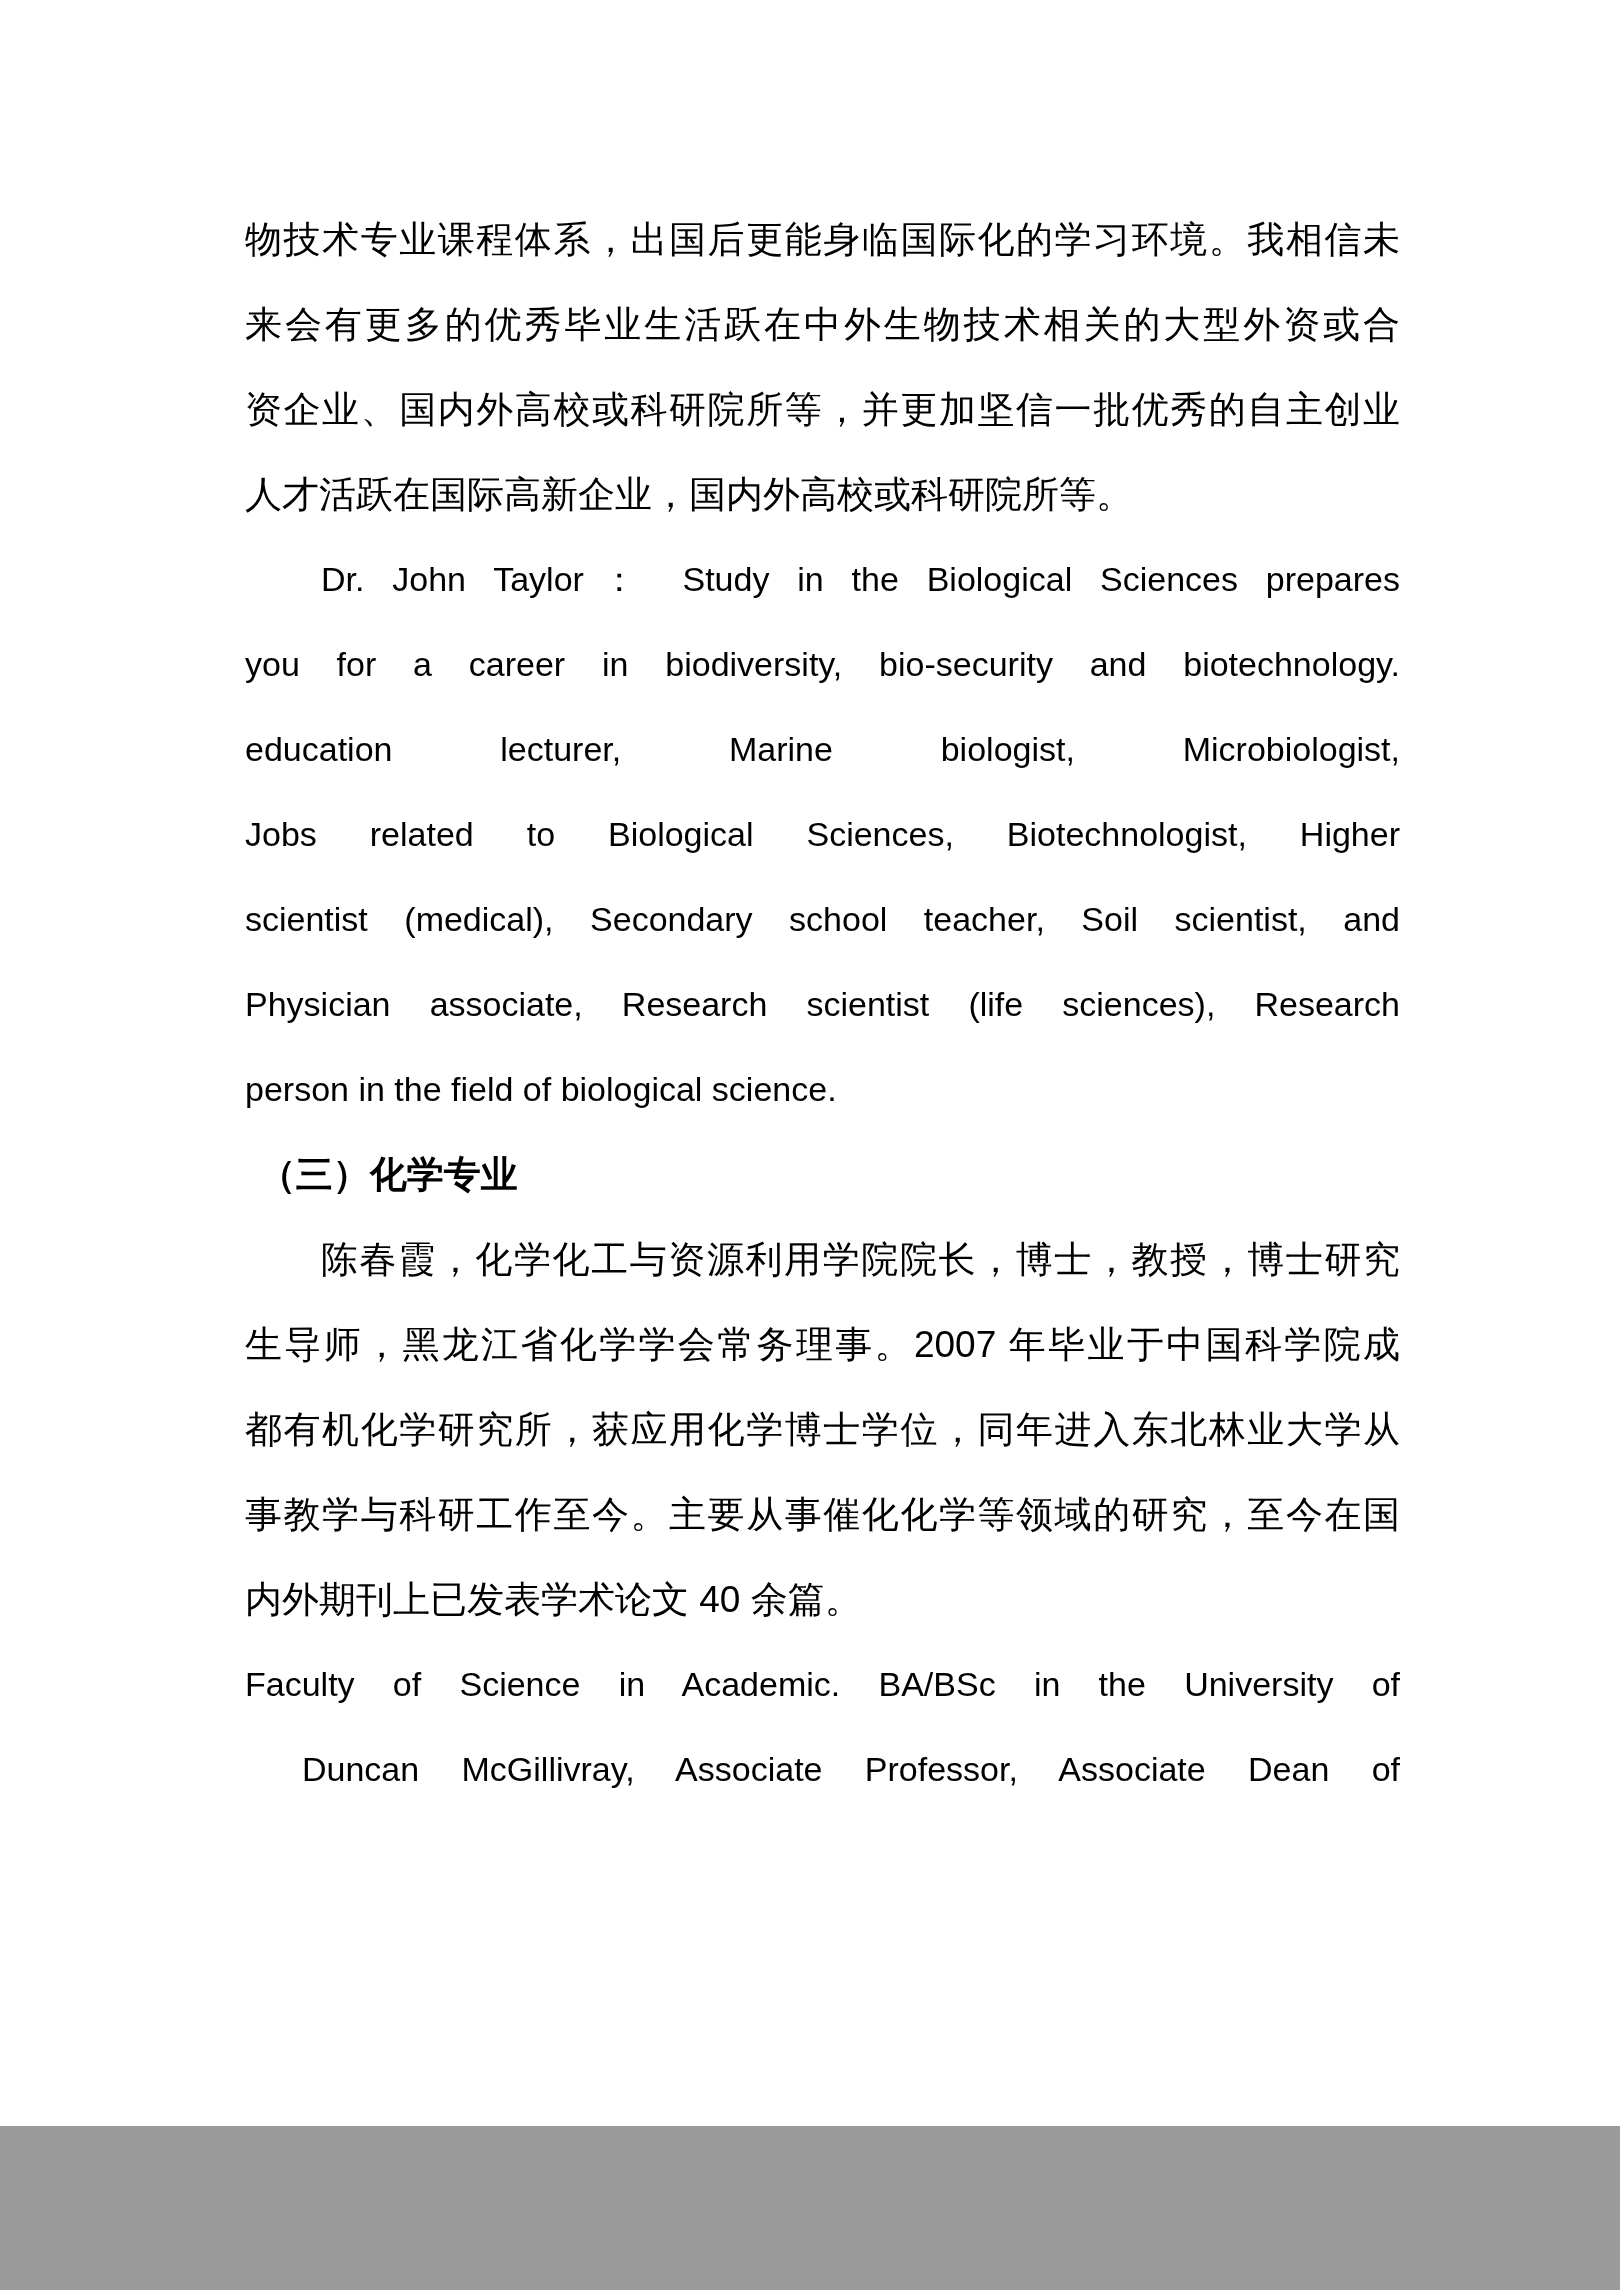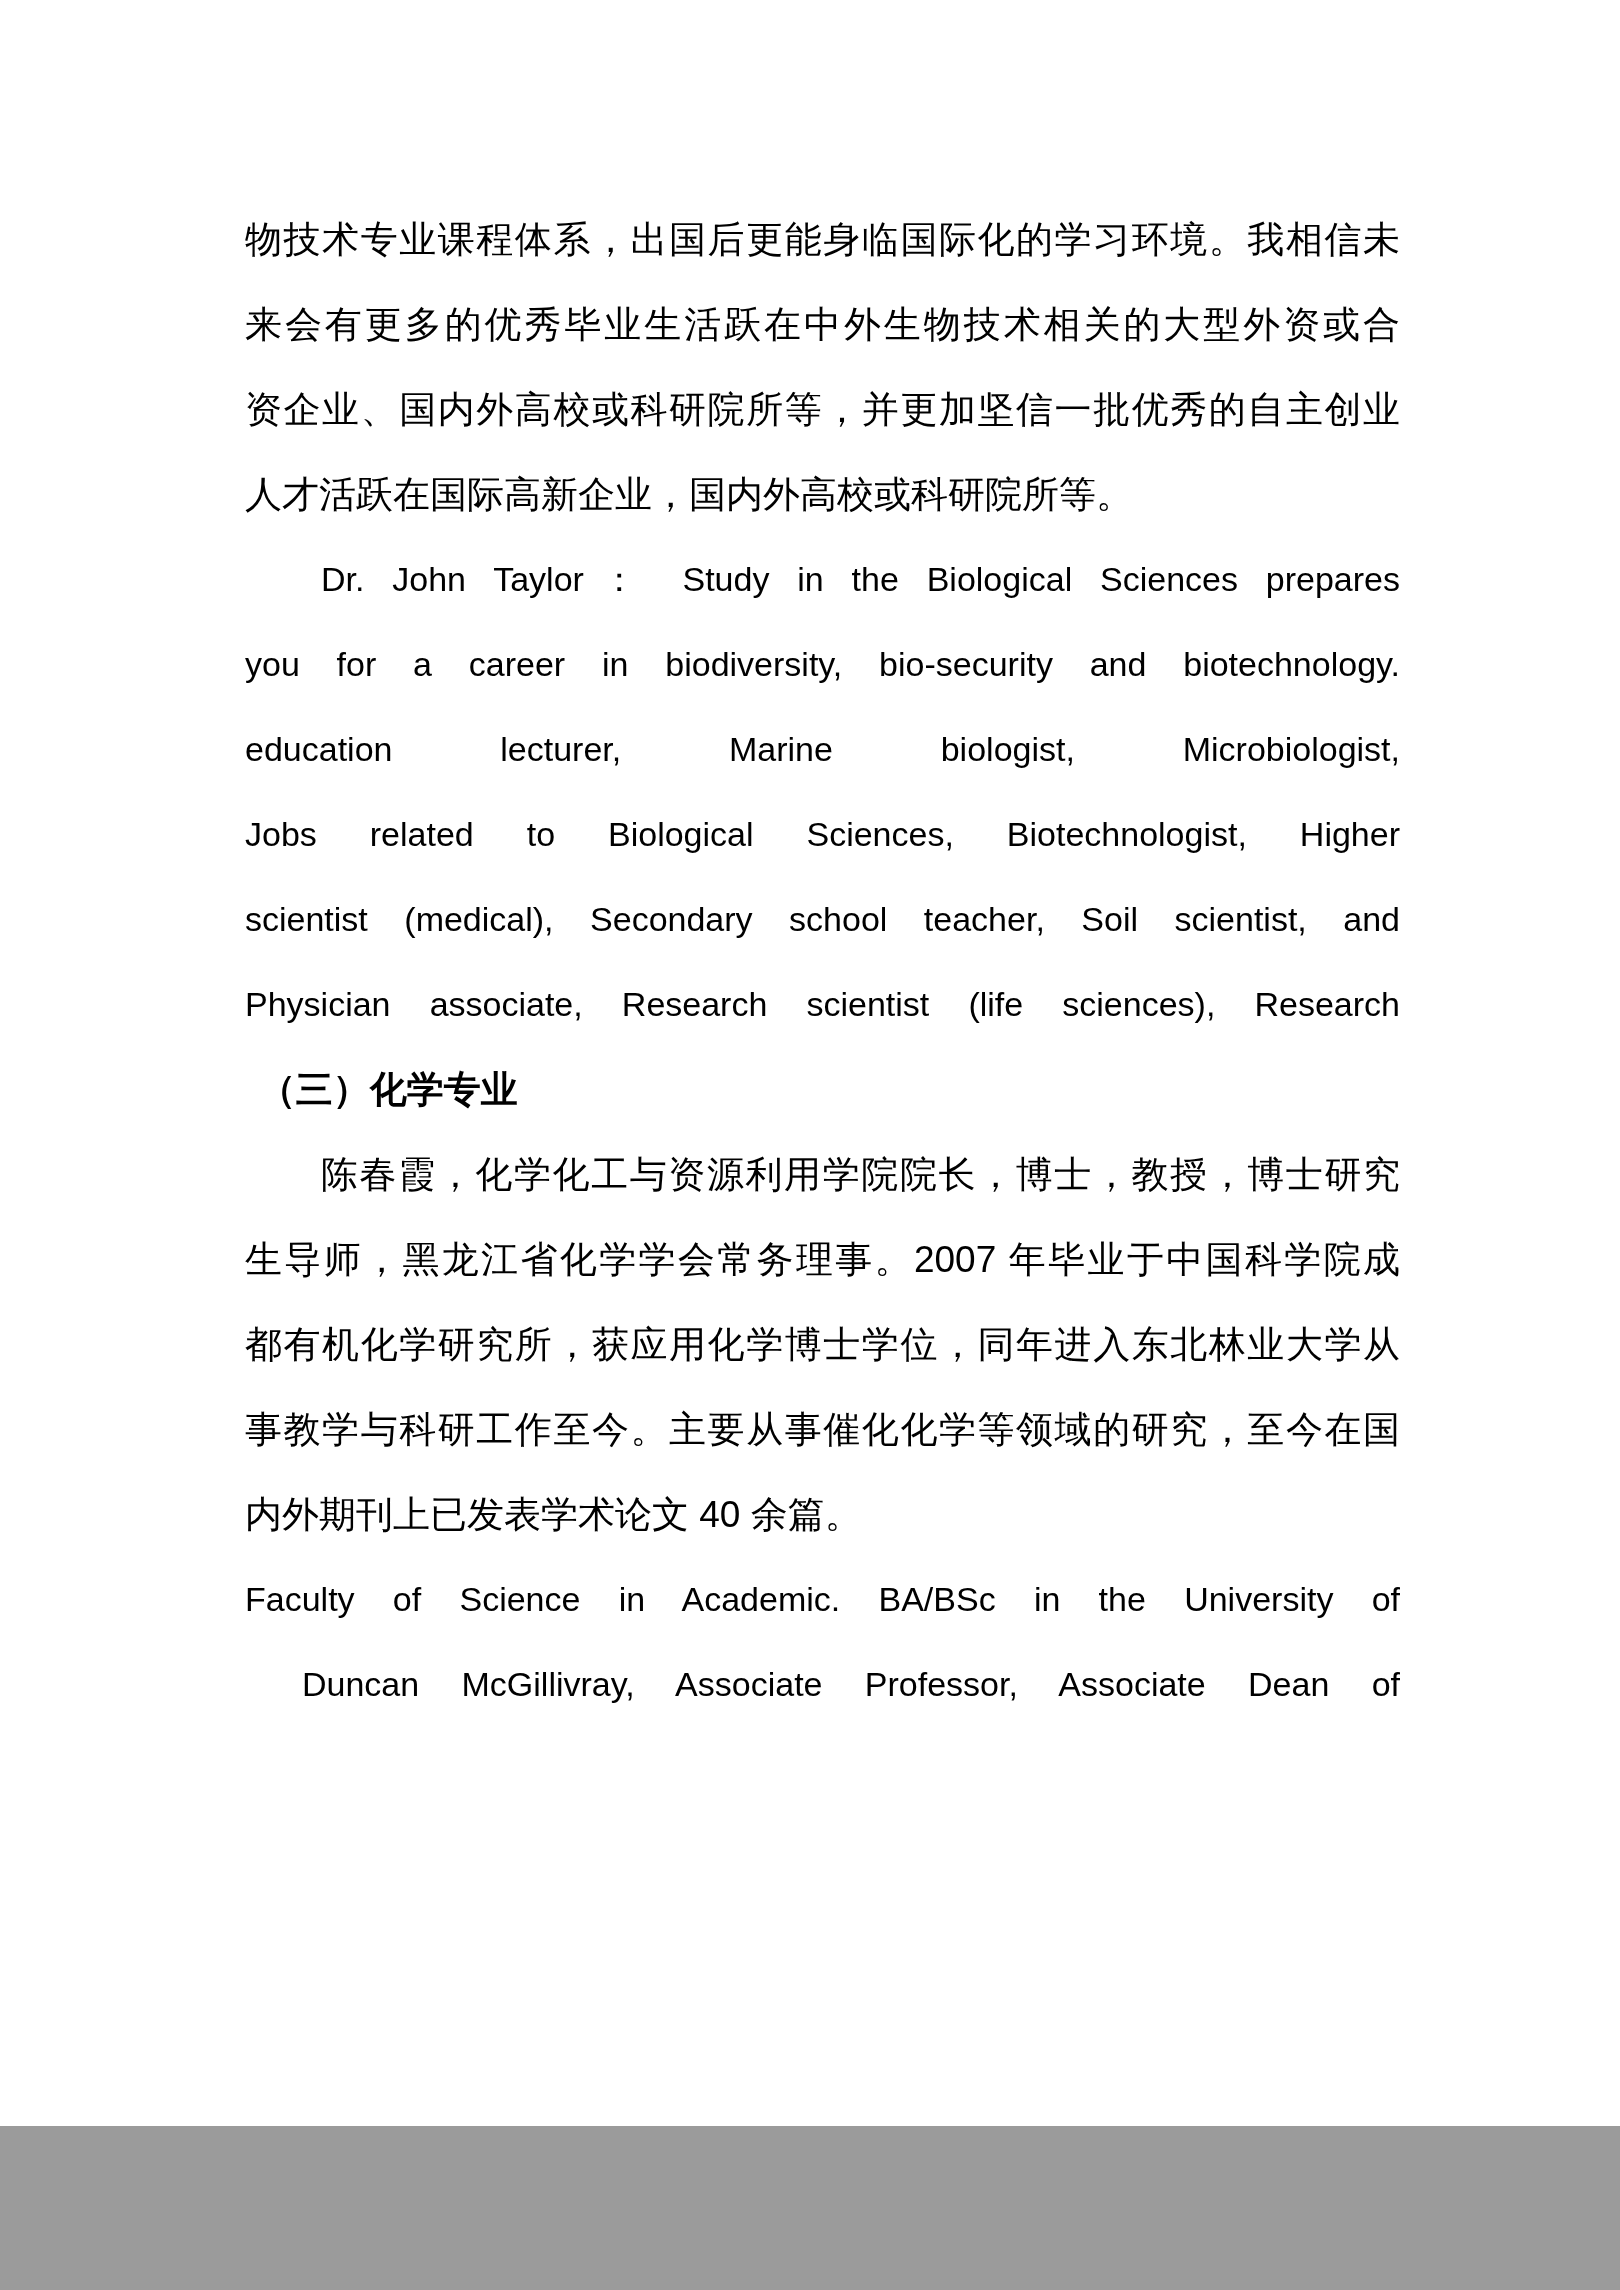--- a/index.html
+++ b/index.html
@@ -75,20 +75,21 @@
       <div class="line zh end">人才活跃在国际高新企业，国内外高校或科研院所等。</div>
     </div>
 
     <div class="para">
       <div class="line en indent2">Dr. John Taylor： Study in the Biological Sciences prepares</div>
       <div class="line en">you for a career in biodiversity, bio-security and biotechnology.</div>
       <div class="line en">education lecturer, Marine biologist, Microbiologist,</div>
       <div class="line en">Jobs related to Biological Sciences, Biotechnologist, Higher</div>
       <div class="line en">scientist (medical), Secondary school teacher, Soil scientist, and</div>
       <div class="line en">Physician associate, Research scientist (life sciences), Research</div>
+      <div class="line en end">person in the field of biological science.</div>
     </div>
 
     <h2 class="heading">（三）化学专业</h2>
 
     <div class="para">
       <div class="line zh indent2">陈春霞，化学化工与资源利用学院院长，博士，教授，博士研究</div>
       <div class="line zh">生导师，黑龙江省化学学会常务理事。2007 年毕业于中国科学院成</div>
       <div class="line zh">都有机化学研究所，获应用化学博士学位，同年进入东北林业大学从</div>
       <div class="line zh">事教学与科研工作至今。主要从事催化化学等领域的研究，至今在国</div>
       <div class="line zh end">内外期刊上已发表学术论文 40 余篇。</div>

